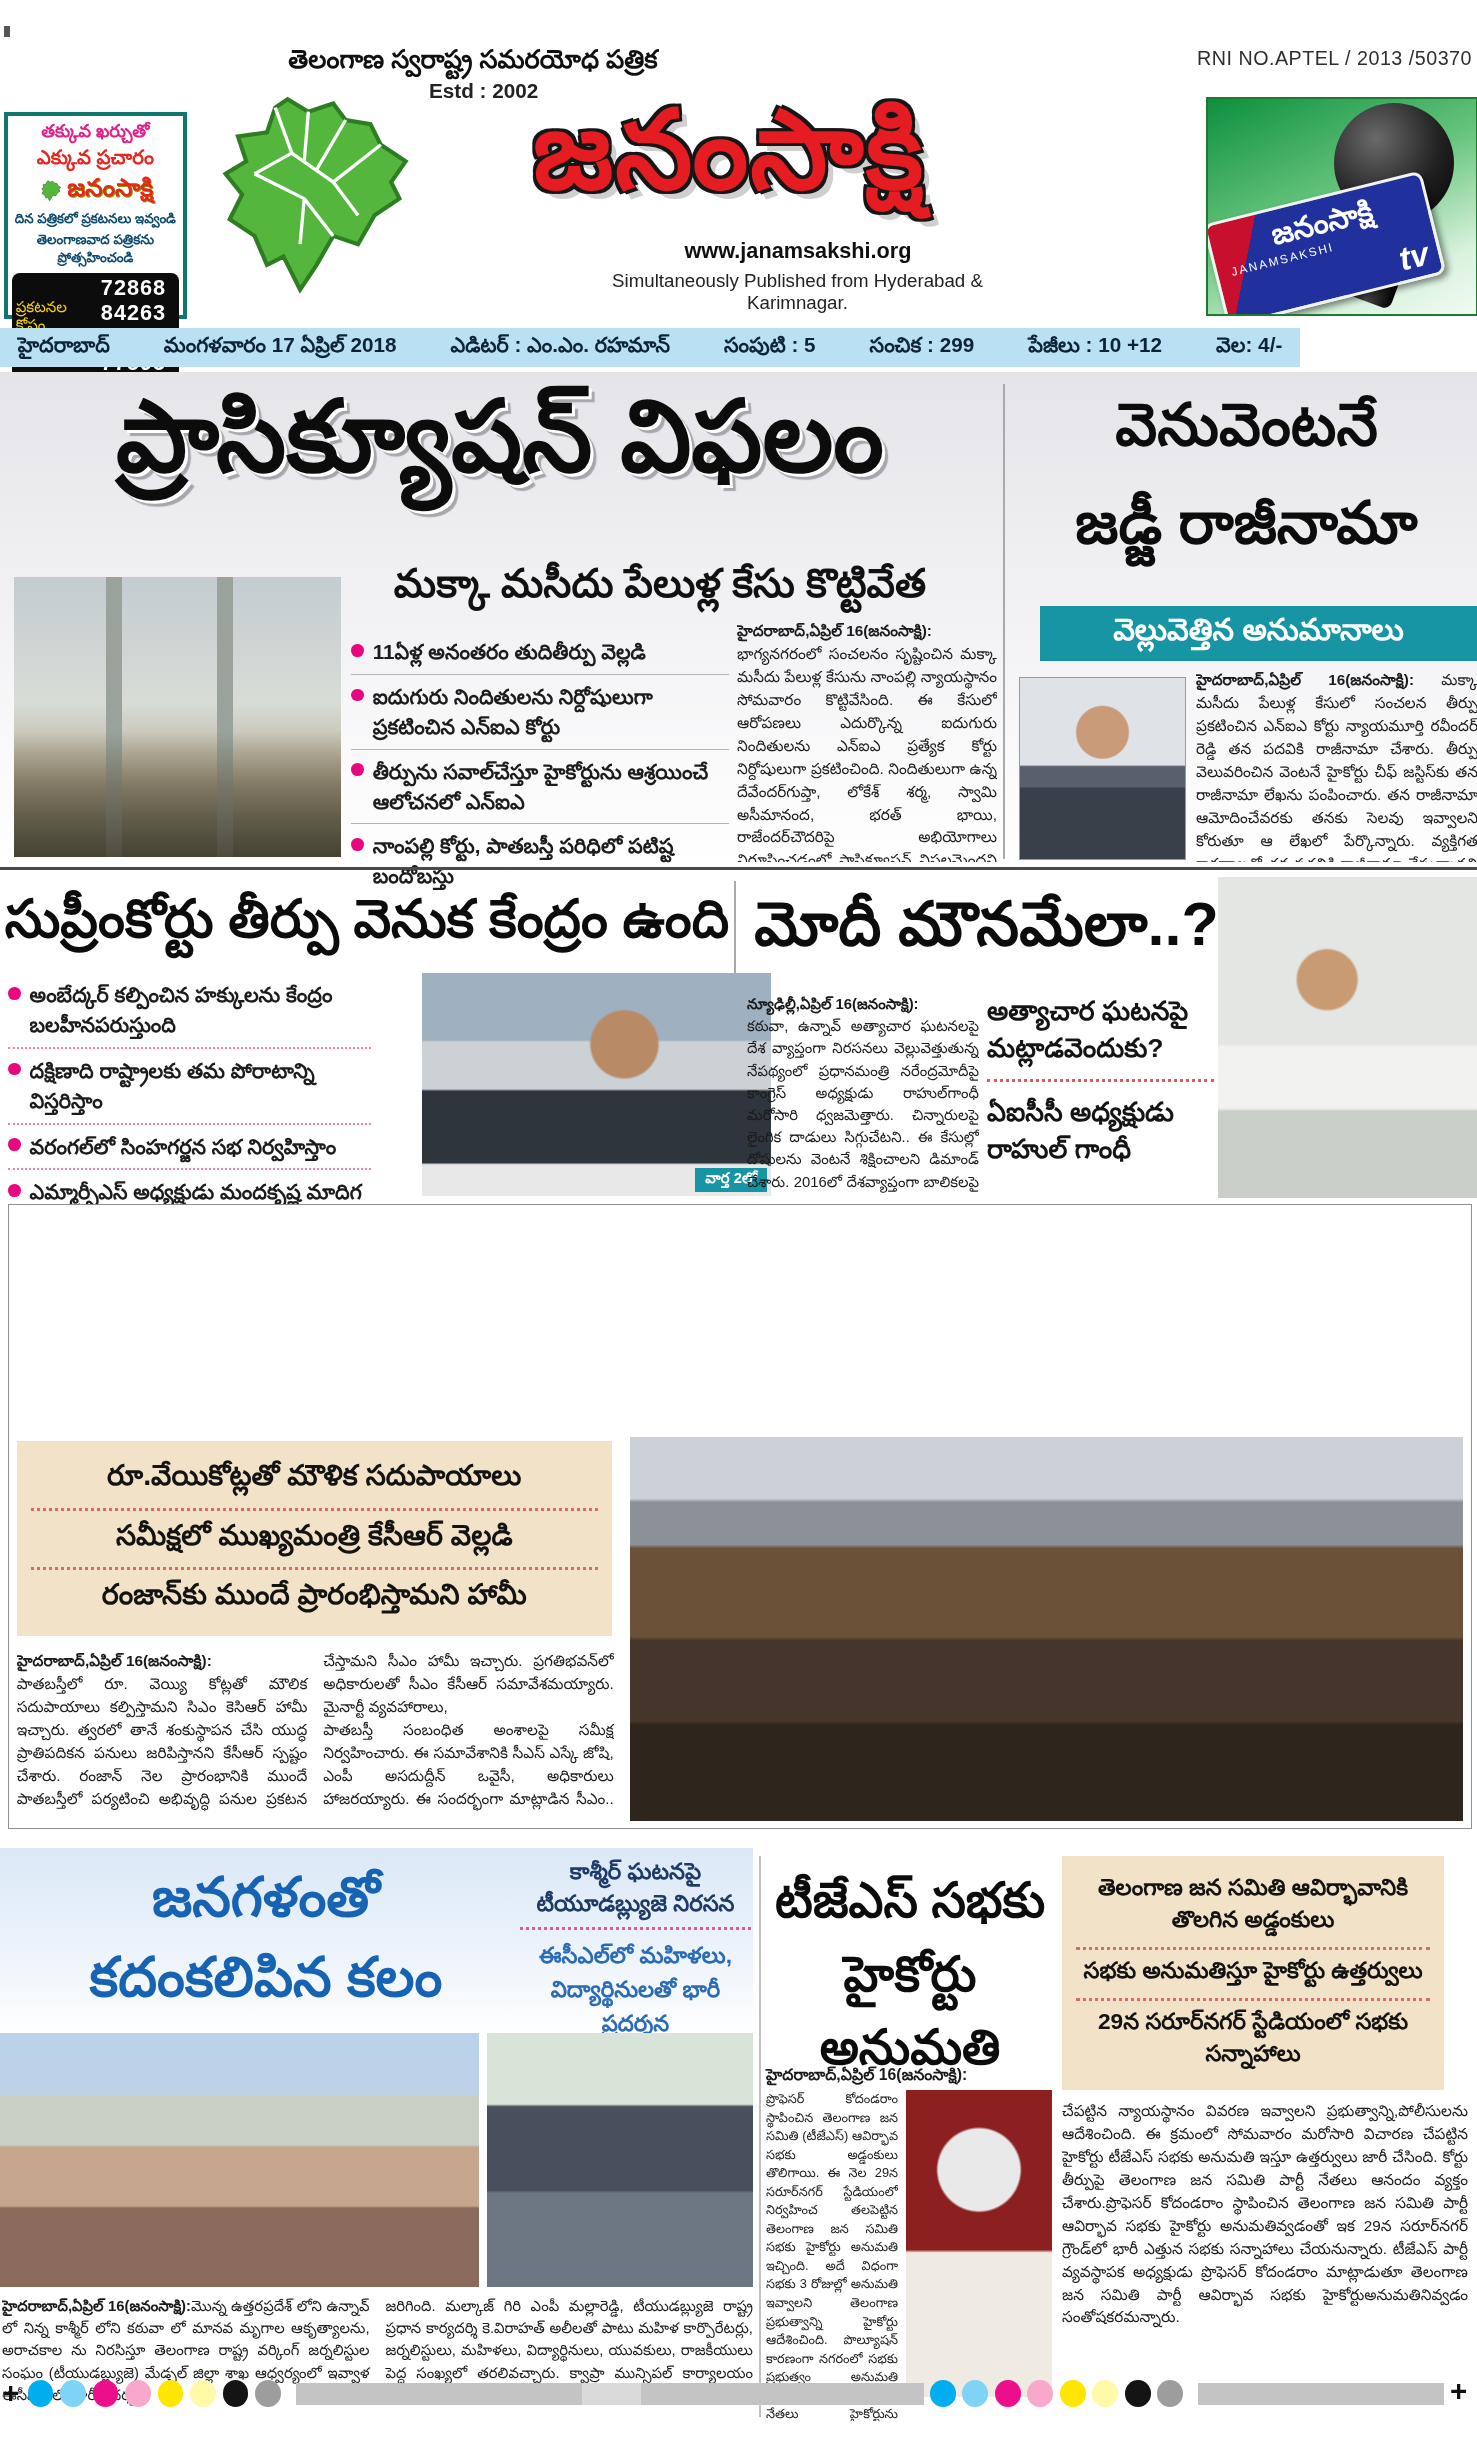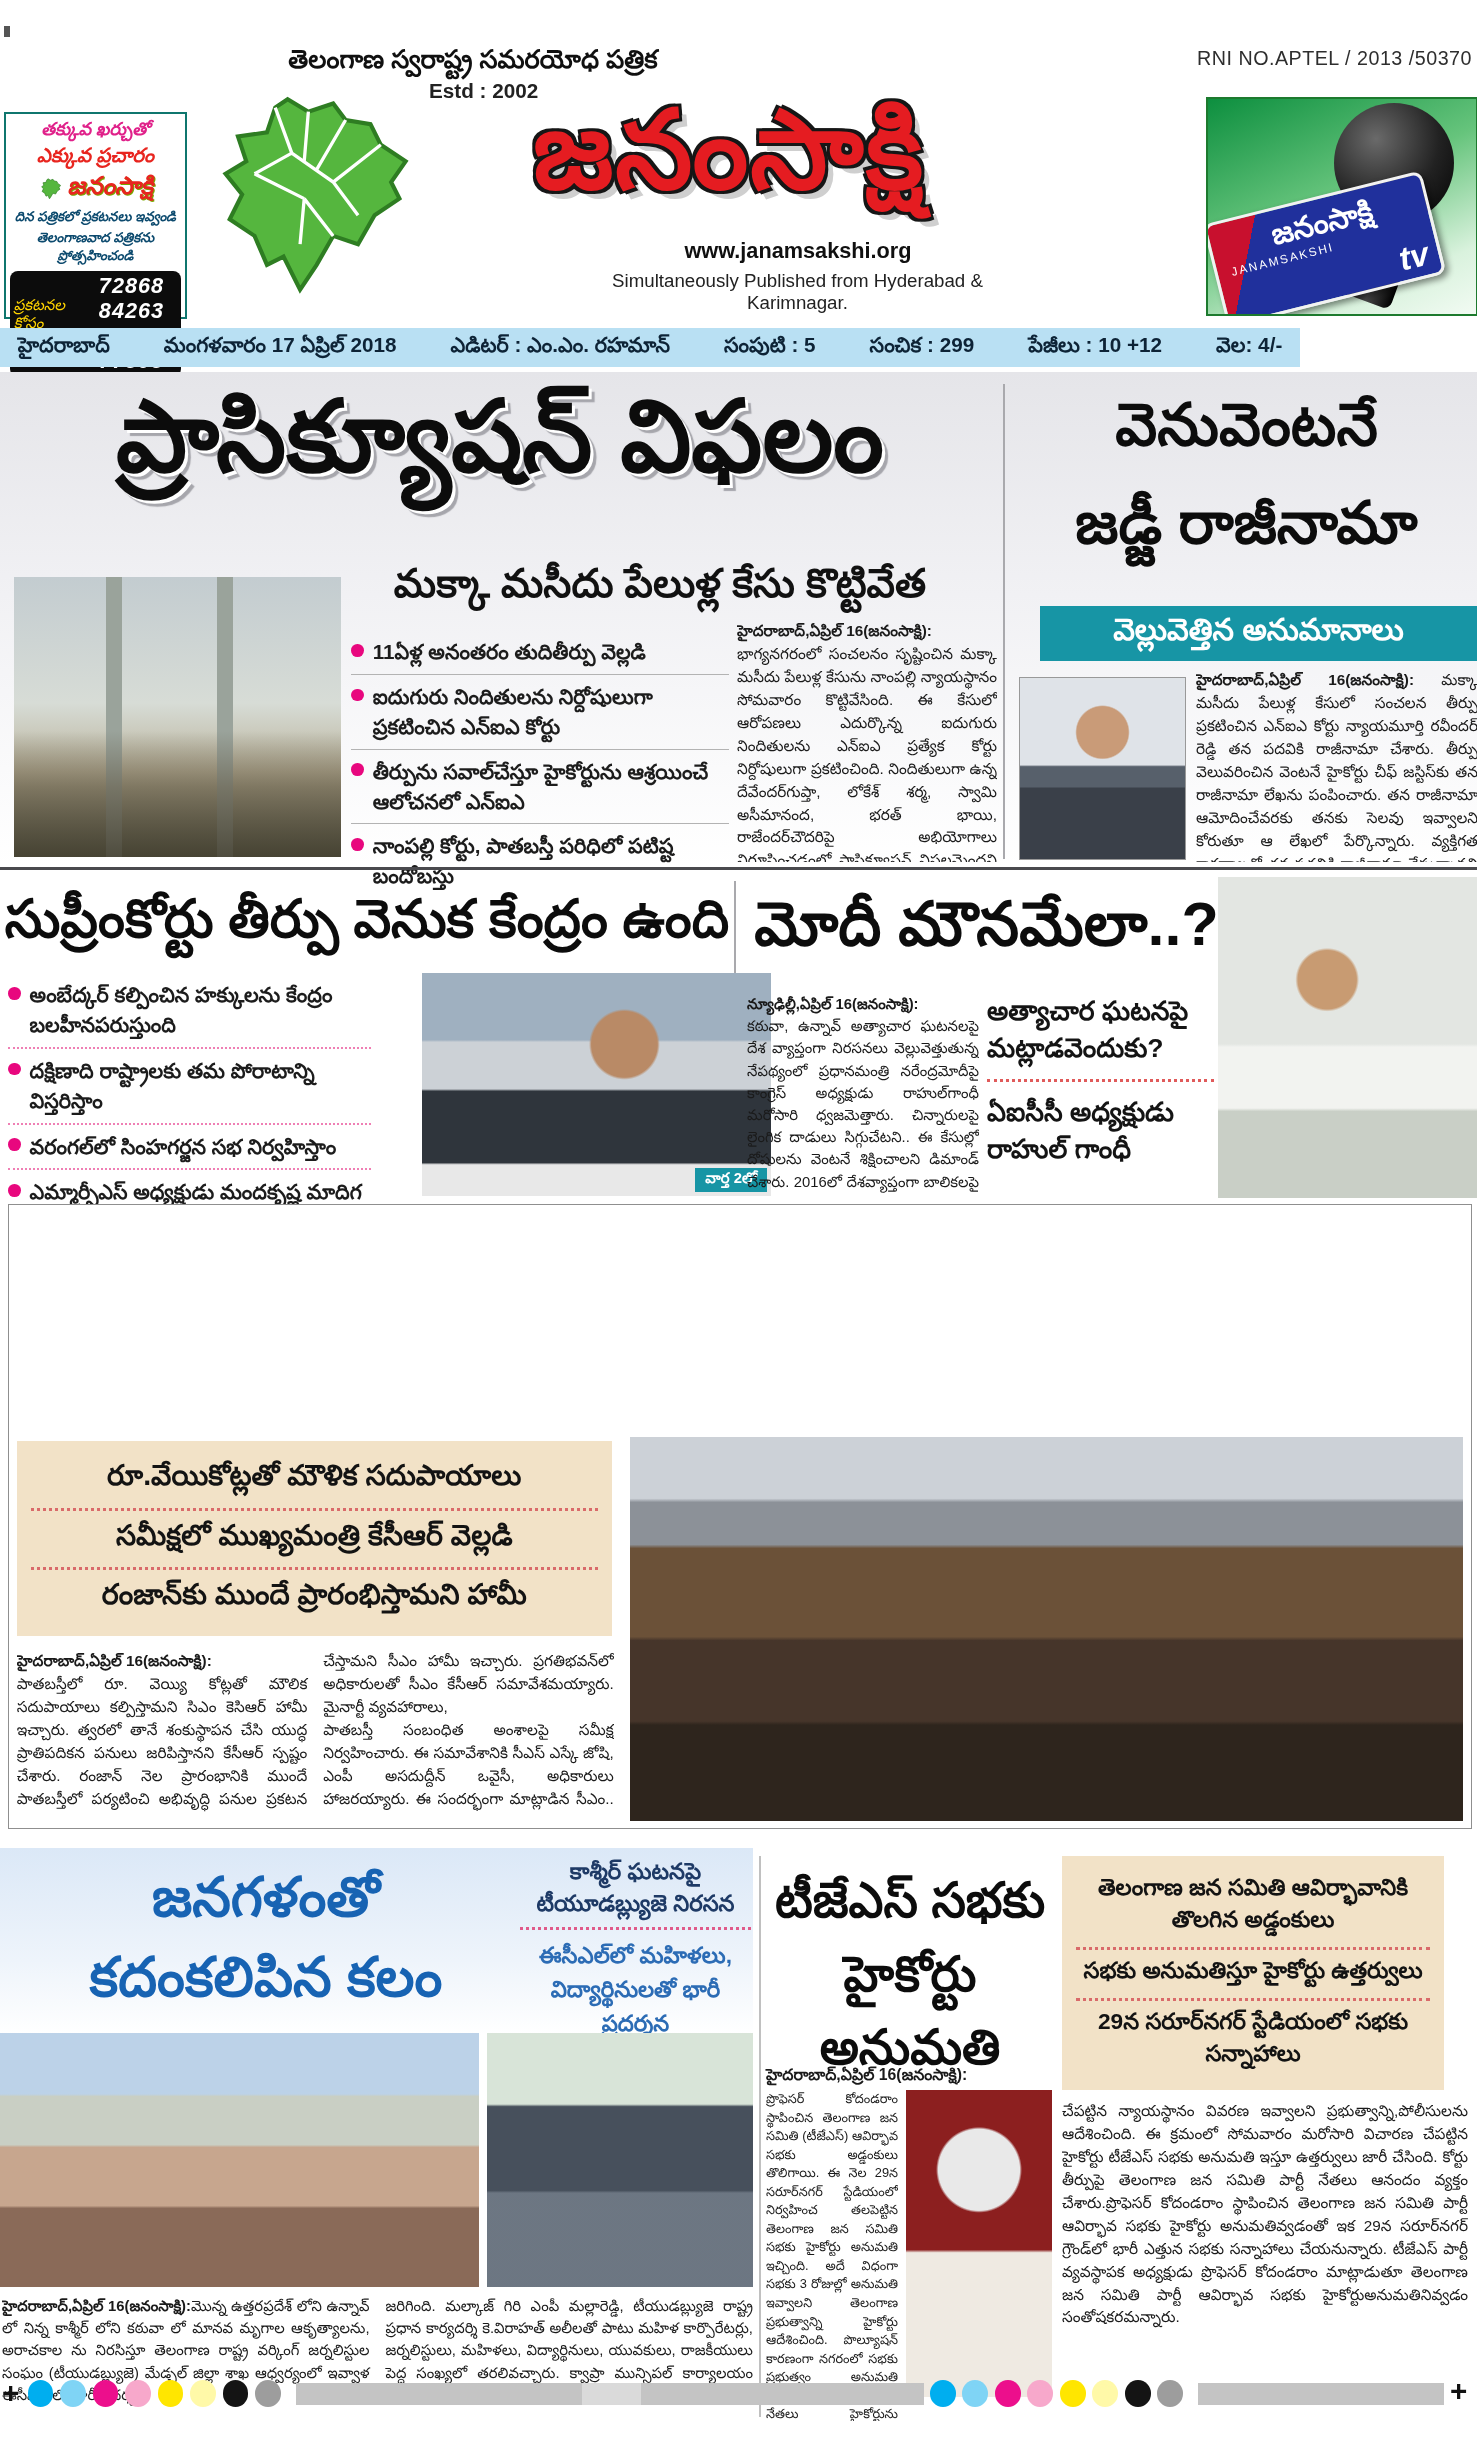--- a/index.html
+++ b/index.html
@@ -13,21 +13,21 @@
 
   
   .tagline{font-size:25.6px;font-weight:bold;color:#101010;}
   .rni{font-size:19.7px;color:#2e2e2e;letter-spacing:0.5px;}
   .estd{font-size:20.7px;color:#222;font-weight:bold;}
   .masthead-title{font-size:110px;line-height:1;font-weight:900;color:#e51c21;letter-spacing:2px;
     text-shadow:-3px -3px 0 #161616,3px -3px 0 #161616,-3px 3px 0 #161616,3px 3px 0 #161616,7.9px 7.9px 0 #cfcfcf;}
   .website{font-size:21.7px;font-weight:bold;color:#101010;}
   .published{font-size:18.7px;color:#222;}
 
-  .ad-box{border:2px solid #0f766e;background:#fff;padding:4.9px 3.9px;box-sizing:border-box;font-style:italic;}
+  .ad-box{border:4px solid #0f766e;background:#fff;padding:4.9px 3.9px;box-sizing:border-box;}
   .ad-l1{font-size:17.7px;font-weight:bold;color:#e0218a;text-align:center;}
   .ad-l2{font-size:19.7px;font-weight:bold;color:#e8251f;text-align:center;}
   .ad-brand{font-size:24.6px;font-weight:900;color:#e8251f;text-align:center;
     text-shadow:1px 1px 0 #7a0;display:flex;align-items:center;justify-content:center;gap:3.9px;}
   .ad-l3{font-size:13.3px;font-weight:bold;color:#0c4a6e;text-align:center;margin-top:3px;}
   .ad-phones{background:#0c0c0c;border-radius:7.9px;margin-top:4.9px;display:flex;align-items:center;padding:3px 3.9px;gap:3.9px;}
   .ad-phlabel{color:#ffd400;font-size:15px;line-height:1.25;white-space:pre-line;flex:none;}
   .ad-phnums{color:#fff;font-size:21.7px;font-weight:900;line-height:1.15;letter-spacing:1px;font-family:"Liberation Sans",sans-serif;}
 
   .tv-box{border:2px solid #1d7a2e;background:linear-gradient(155deg,#0d8f3f 0%,#66c47c 45%,#d9f2dd 80%,#f2fbf3 100%);overflow:hidden;}

